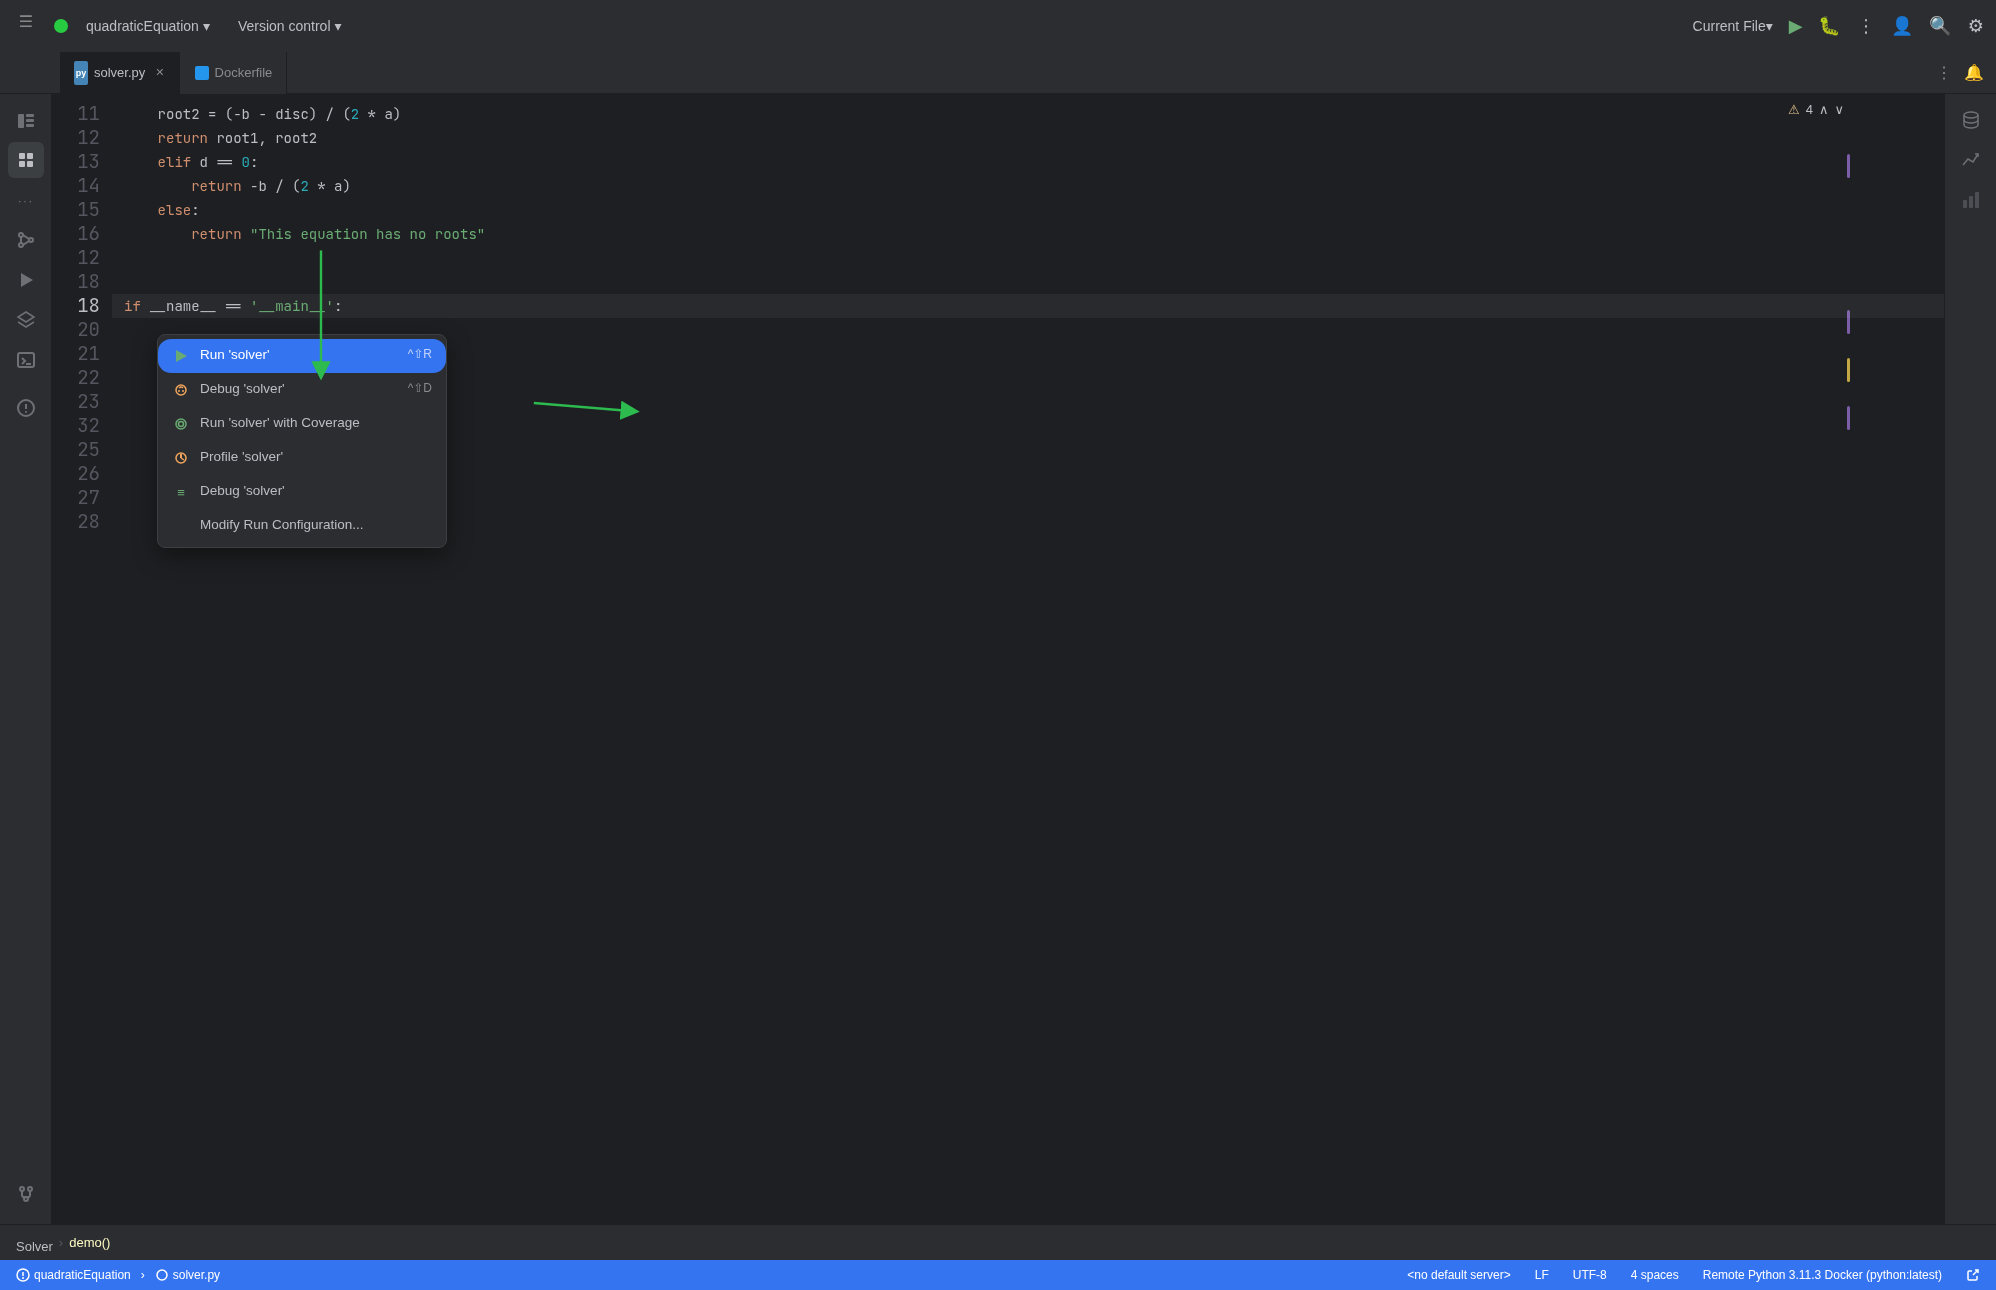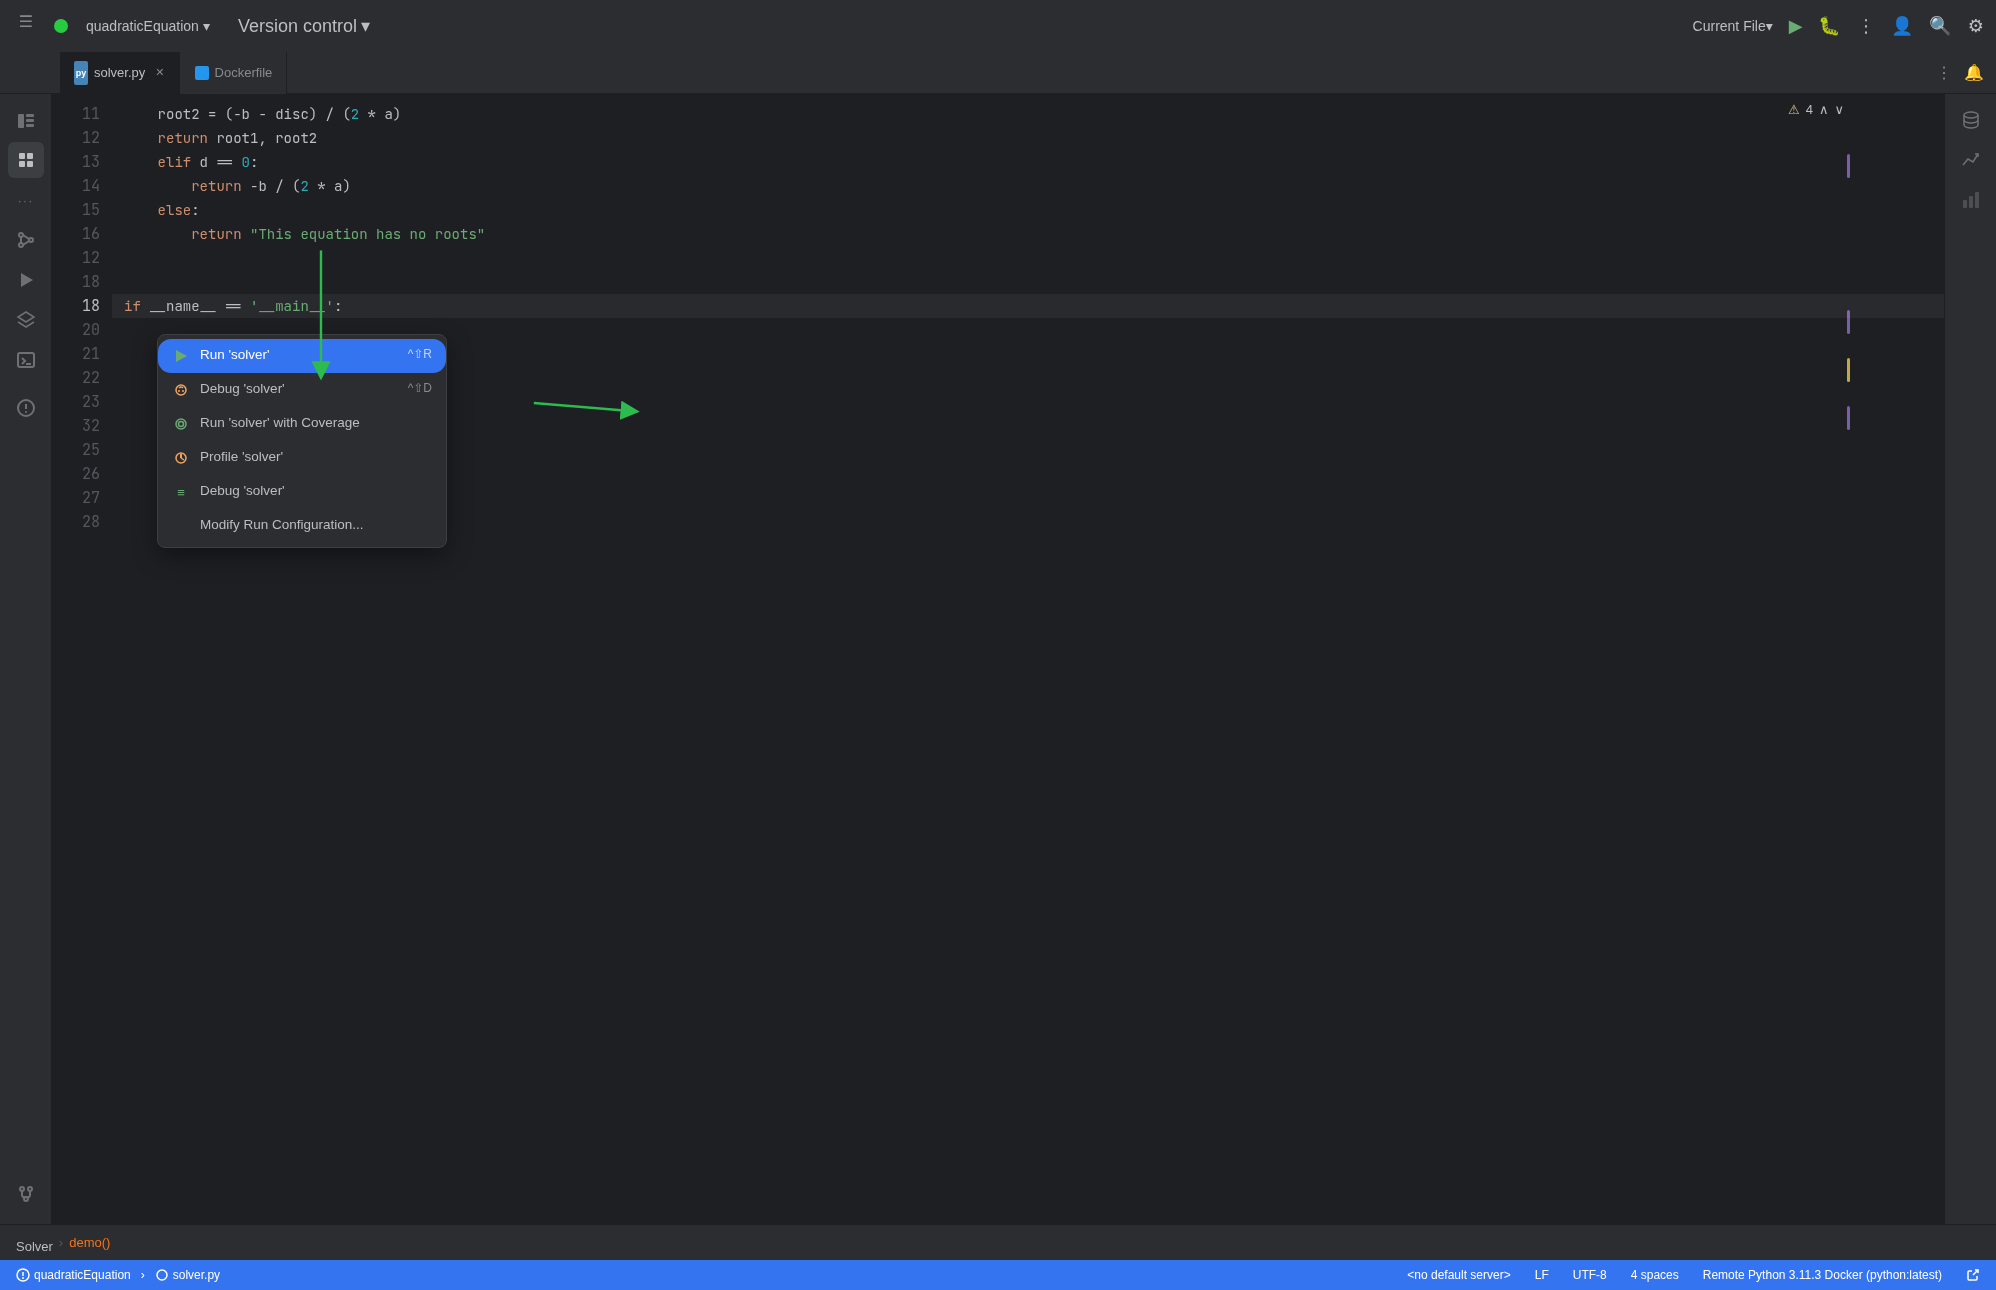--- a/index.html
+++ b/index.html
@@ -40,21 +40,21 @@
     .project-name {
       color: #bcbec4;
       font-size: 14px;
       display: flex;
       align-items: center;
       gap: 4px;
       margin-right: 20px;
     }
     .version-control {
       color: #bcbec4;
-      font-size: 18px;
+      font-size: 14px;
       display: flex;
       align-items: center;
       gap: 4px;
     }
     .titlebar-right {
       margin-left: auto;
       display: flex;
       align-items: center;
       gap: 16px;
     }
@@ -212,21 +212,21 @@
       text-align: right;
       padding: 8px 12px 8px 0;
       user-select: none;
       flex-shrink: 0;
     }
     .line-numbers div {
       height: 24px;
       display: flex;
       align-items: center;
       justify-content: flex-end;
-      font-size: 15px;
+      font-size: 19px;
     }
     .line-numbers div.has-arrow {
       color: #bcbec4;
     }
     .code-content {
       flex: 1;
       padding: 8px 0;
       overflow: hidden;
       position: relative;
     }
@@ -708,21 +708,21 @@
           <rect x="8" y="6" width="4" height="12" rx="1" fill="currentColor" stroke="none" opacity="0.5"></rect>
           <rect x="14" y="2" width="4" height="16" rx="1" fill="currentColor" stroke="none" opacity="0.5"></rect>
         </svg>
     </div>
   </div>
 </div>
 
 <div class="breadcrumb">
   <span style="color:#bcbec4;margin-top:7px;">Solver</span>
   <span class="breadcrumb-arrow">›</span>
-  <span style="color:#f97316;">demo()</span>
+  <span style="color:#fef9c3;">demo()</span>
 </div>
 
 <div class="statusbar">
   <div class="statusbar-left">
     <div class="statusbar-item">
       <svg width="14" height="14" viewBox="0 0 14 14" fill="none" stroke="white" stroke-width="1.5">
           <circle cx="7" cy="7" r="6"></circle>
           <line x1="7" y1="4" x2="7" y2="8"></line>
           <circle cx="7" cy="10" r="1" fill="white" stroke="none"></circle>
         </svg>

